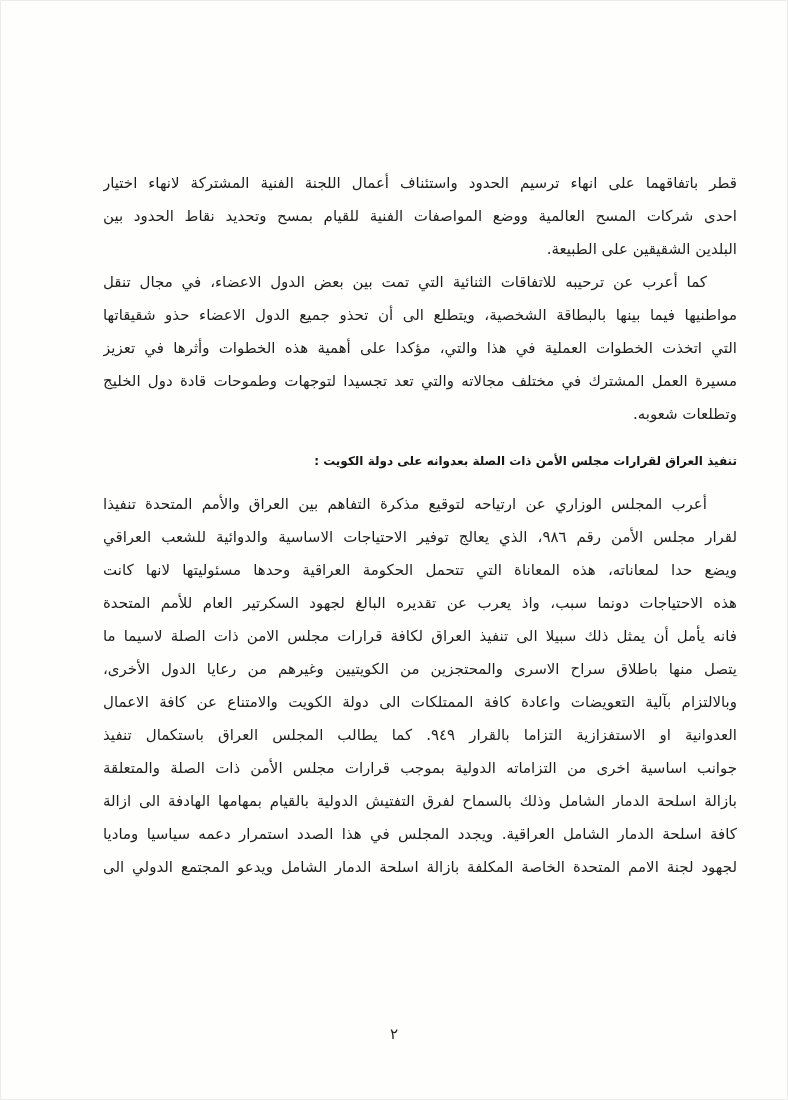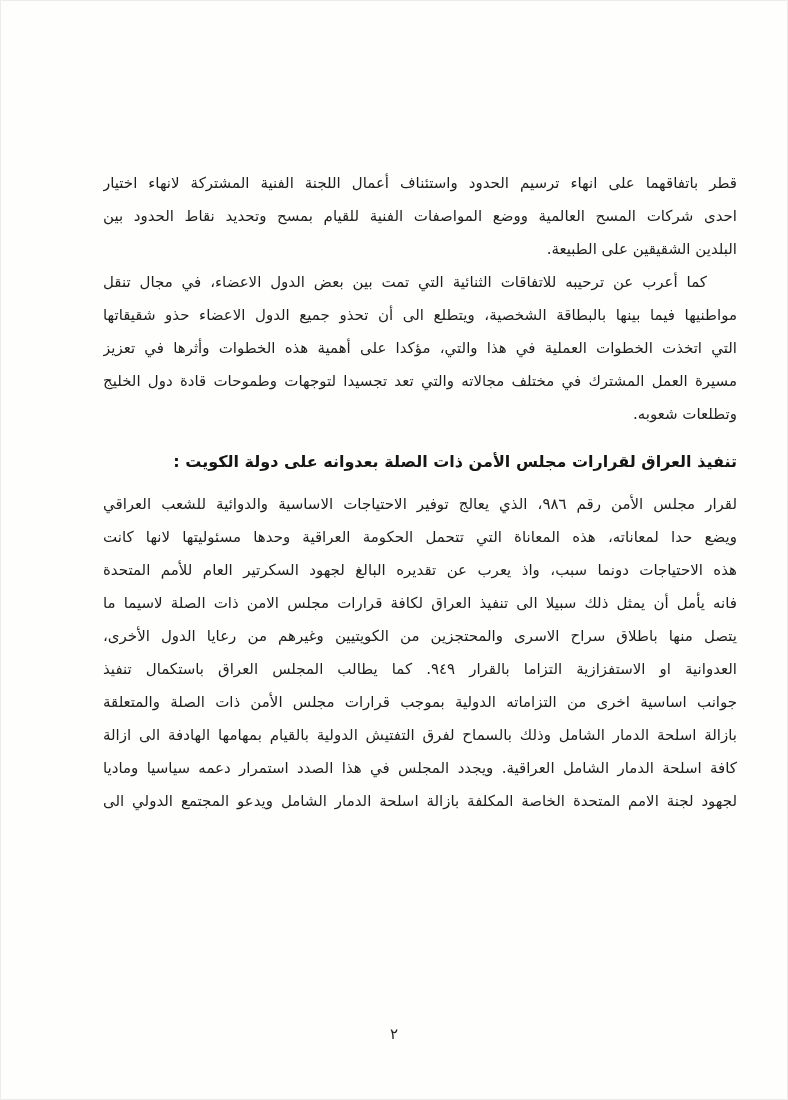--- a/index.html
+++ b/index.html
@@ -33,21 +33,21 @@
   }
   .line.end {
     text-align: center;
     text-align-last: right;
   }
   .line.indent { padding-right: 30px; }
   .section-heading {
     height: 33px;
     line-height: 33px;
     margin: 14px 0 10px 0;
-    font-size: 16px;
+    font-size: 12px;
     font-weight: 700;
     text-align: right;
     direction: rtl;
     color: #161616;
   }
   .page-number {
     position: absolute;
     top: 1024px;
     left: 0;
     width: 100%;
@@ -73,25 +73,27 @@
       <div class="line indent">كما أعرب عن ترحيبه للاتفاقات الثنائية التي تمت بين بعض الدول الاعضاء، في مجال تنقل</div>
       <div class="line">مواطنيها فيما بينها بالبطاقة الشخصية، ويتطلع الى أن تحذو جميع الدول الاعضاء حذو شقيقاتها</div>
       <div class="line">التي اتخذت الخطوات العملية في هذا والتي، مؤكدا على أهمية هذه الخطوات وأثرها في تعزيز</div>
       <div class="line">مسيرة العمل المشترك في مختلف مجالاته والتي تعد تجسيدا لتوجهات وطموحات قادة دول الخليج</div>
       <div class="line end">وتطلعات شعوبه.</div>
     </div>
 
     <div class="section-heading">تنفيذ العراق لقرارات مجلس الأمن ذات الصلة بعدوانه على دولة الكويت :</div>
 
     <div class="paragraph">
+      <div class="line indent">أعرب المجلس الوزاري عن ارتياحه لتوقيع مذكرة التفاهم بين العراق والأمم المتحدة تنفيذا</div>
       <div class="line">لقرار مجلس الأمن رقم ٩٨٦، الذي يعالج توفير الاحتياجات الاساسية والدوائية للشعب العراقي</div>
       <div class="line">ويضع حدا لمعاناته، هذه المعاناة التي تتحمل الحكومة العراقية وحدها مسئوليتها لانها كانت</div>
       <div class="line">هذه الاحتياجات دونما سبب، واذ يعرب عن تقديره البالغ لجهود السكرتير العام للأمم المتحدة</div>
       <div class="line">فانه يأمل أن يمثل ذلك سبيلا الى تنفيذ العراق لكافة قرارات مجلس الامن ذات الصلة لاسيما ما</div>
       <div class="line">يتصل منها باطلاق سراح الاسرى والمحتجزين من الكويتيين وغيرهم من رعايا الدول الأخرى،</div>
+      <div class="line">وبالالتزام بآلية التعويضات واعادة كافة الممتلكات الى دولة الكويت والامتناع عن كافة الاعمال</div>
       <div class="line">العدوانية او الاستفزازية التزاما بالقرار ٩٤٩. كما يطالب المجلس العراق باستكمال تنفيذ</div>
       <div class="line">جوانب اساسية اخرى من التزاماته الدولية بموجب قرارات مجلس الأمن ذات الصلة والمتعلقة</div>
       <div class="line">بازالة اسلحة الدمار الشامل وذلك بالسماح لفرق التفتيش الدولية بالقيام بمهامها الهادفة الى ازالة</div>
       <div class="line">كافة اسلحة الدمار الشامل العراقية. ويجدد المجلس في هذا الصدد استمرار دعمه سياسيا وماديا</div>
       <div class="line">لجهود لجنة الامم المتحدة الخاصة المكلفة بازالة اسلحة الدمار الشامل ويدعو المجتمع الدولي الى</div>
     </div>
 
   </div>
 
   <div class="page-number">٢</div>

